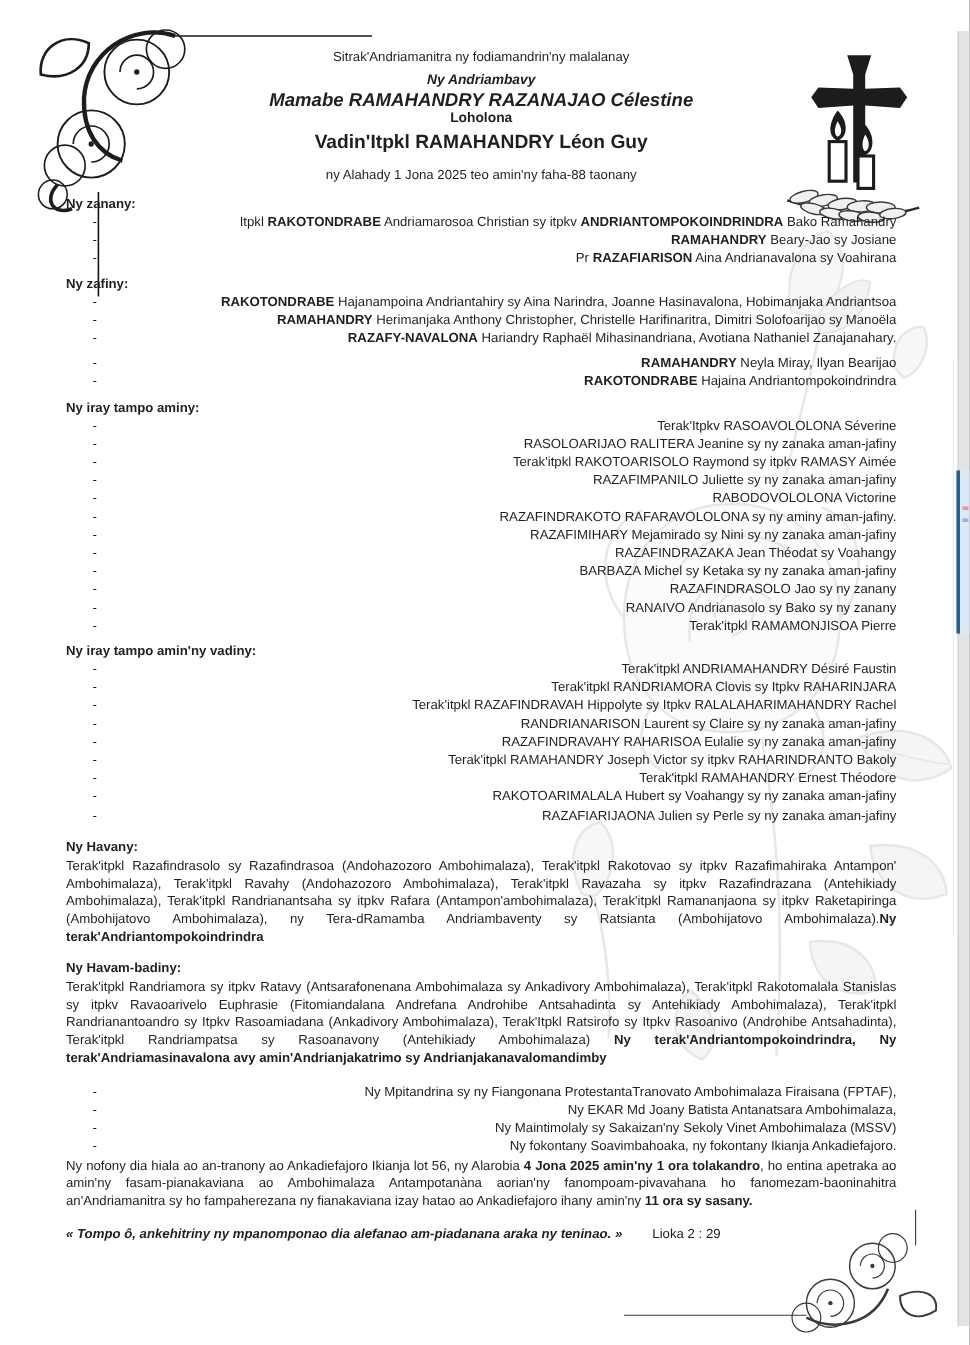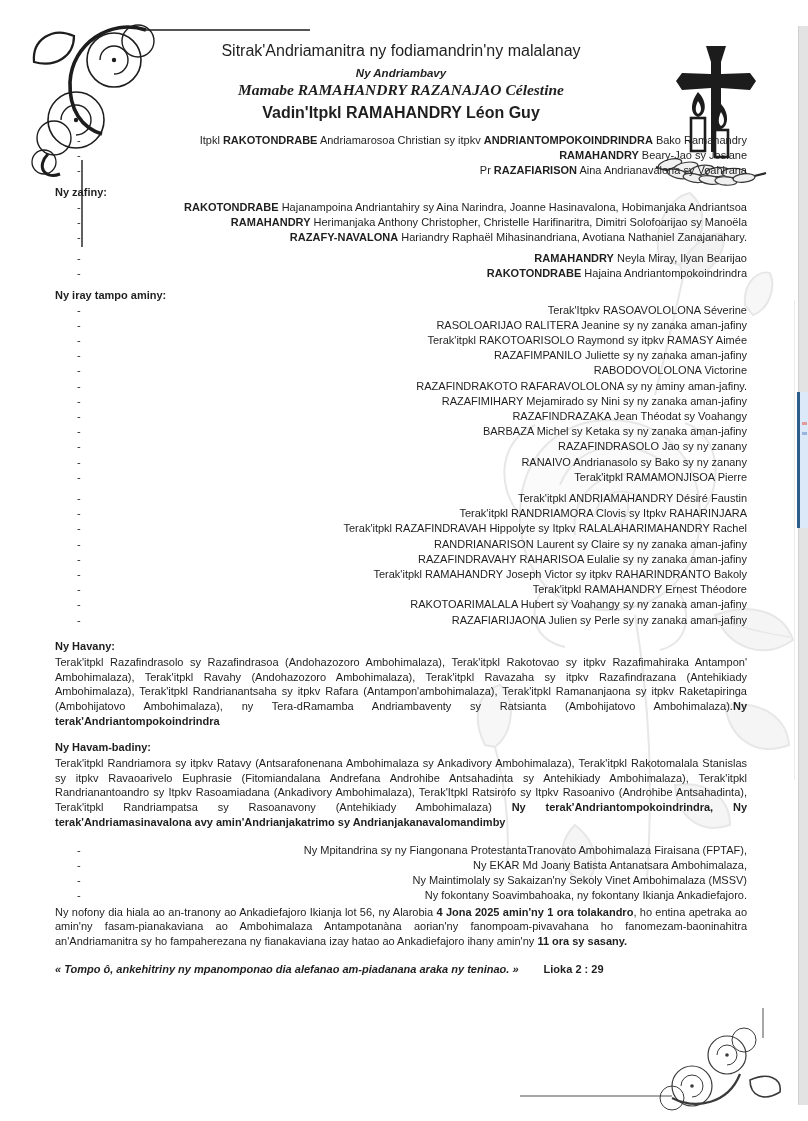--- a/index.html
+++ b/index.html
@@ -4,39 +4,39 @@
 <style>
   html,body{margin:0;padding:0;background:#888;}
   .page{
     width:808px;height:1121px;position:relative;background:#ffffff;
     overflow:hidden;font-family:"Liberation Sans",sans-serif;color:#1f1f1f;
     margin:0 auto;
   }
   .deco{position:absolute;}
   .content{position:absolute;left:55px;top:42px;width:692px;z-index:2;}
   .hdr{text-align:center;}
-  .line1{font-size:16px;}
+  .line1{font-size:11px;}
   .title-label{font-size:11.5px;font-weight:bold;font-style:italic;margin-top:7px;}
-  .name{font-size:15.5px;font-weight:bold;font-style:italic;margin-top:2px;font-family:Liberation Serif, serif;}
+  .name{font-size:15.5px;font-weight:bold;font-style:italic;margin-top:2px;}
   .honor{font-size:11.5px;font-weight:bold;}
   .spouse{font-size:16px;font-weight:bold;margin-top:5px;}
   .date{font-size:11px;margin-top:12px;}
   #sections{margin-top:11px;}
   .sec-title{font-weight:bold;font-size:11px;line-height:15px;}
   .section.list{margin-top:6px;}
   .section.paragraph{margin-top:11px;}
   .section.plainlist{margin-top:13px;}
   .section.closing{}
   .li{display:flex;line-height:15.2px;font-size:11px;}
   .dash{margin-left:22px;width:24px;flex:0 0 24px;}
   .li-text{flex:1;text-align:right;}
   .para{font-size:11px;line-height:14.8px;text-align:justify;margin-top:1px;}
   .quote-row{margin-top:13px;font-size:11px;line-height:15px;}
   .quote{font-weight:bold;font-style:italic;}
-  .quote-ref{font-weight:bold;padding-left:22px;}
+  .quote-ref{font-weight:normal;padding-left:22px;}
   
   .edge-strip{position:absolute;right:0;top:26px;bottom:16px;width:9px;
     background:#e3e3e3;border-left:1px solid #d0d0d0;z-index:3;}
   .edge-line{position:absolute;right:13px;top:300px;height:480px;width:1px;
     background:#ececec;z-index:3;}
   .edge-thumb{position:absolute;right:0;top:392px;height:136px;width:8px;
     background:#dbe9f8;border-left:3px solid #2e5f8a;z-index:4;}
   .edge-mark{position:absolute;right:1px;width:5px;height:3px;background:#e09a9a;}
   .edge-mark.m1{top:30px;}
   .edge-mark.m2{top:40px;background:#9ab4e0;}
@@ -135,24 +135,27 @@
   <div class="edge-line"></div>
   <div class="edge-thumb">
     <span class="edge-mark m1"></span>
     <span class="edge-mark m2"></span>
   </div>
 
   <div class="content">
     <div class="hdr line1">Sitrak'Andriamanitra ny fodiamandrin'ny malalanay</div>
     <div class="hdr title-label">Ny Andriambavy</div>
     <div class="hdr name">Mamabe RAMAHANDRY RAZANAJAO Célestine</div>
+    <div class="hdr honor">Loholona</div>
     <div class="hdr spouse">Vadin'Itpkl RAMAHANDRY Léon Guy</div>
+    <div class="hdr date">ny Alahady 1 Jona 2025 teo amin'ny faha-88 taonany</div>
 
     <div id="sections">
         <div class="section list">
+          <div class="sec-title">Ny zanany:</div>
           <div class="li">
             <span class="dash">-</span>
             <span class="li-text">Itpkl <b>RAKOTONDRABE</b> Andriamarosoa Christian sy itpkv <b>ANDRIANTOMPOKOINDRINDRA</b> Bako Ramahandry</span>
           </div>
           <div class="li">
             <span class="dash">-</span>
             <span class="li-text"><b>RAMAHANDRY</b> Beary-Jao sy Josiane</span>
           </div>
           <div class="li">
             <span class="dash">-</span>
@@ -229,20 +232,21 @@
           <div class="li">
             <span class="dash">-</span>
             <span class="li-text">RANAIVO Andrianasolo sy Bako sy ny zanany</span>
           </div>
           <div class="li">
             <span class="dash">-</span>
             <span class="li-text">Terak'itpkl RAMAMONJISOA Pierre</span>
           </div>
         </div>
         <div class="section list">
+          <div class="sec-title">Ny iray tampo amin'ny vadiny:</div>
           <div class="li">
             <span class="dash">-</span>
             <span class="li-text">Terak'itpkl ANDRIAMAHANDRY Désiré Faustin</span>
           </div>
           <div class="li">
             <span class="dash">-</span>
             <span class="li-text">Terak'itpkl RANDRIAMORA Clovis sy Itpkv RAHARINJARA</span>
           </div>
           <div class="li">
             <span class="dash">-</span>

